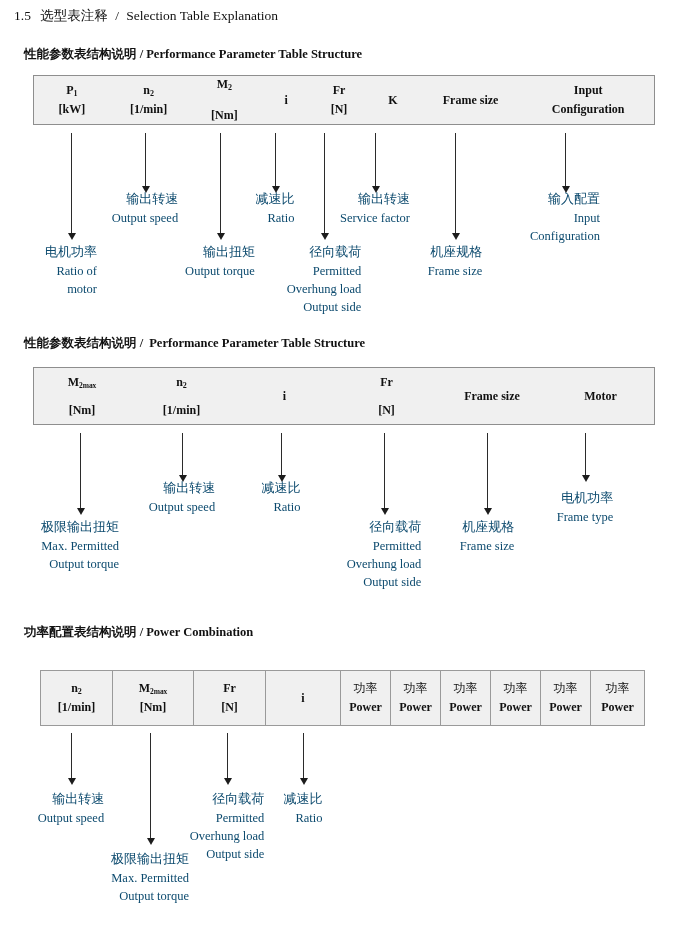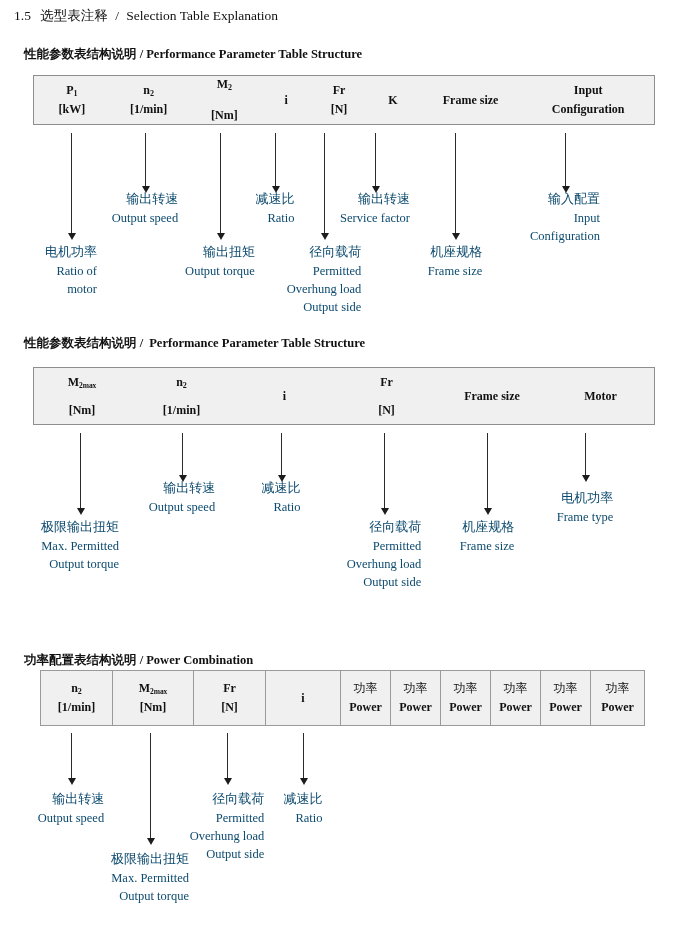--- a/index.html
+++ b/index.html
@@ -262,21 +262,21 @@
   </div>
   <div class="note" style="left:487px;top:518px;">
     <span class="cn">机座规格</span>
     <span class="en">Frame size</span>
   </div>
   <div class="note" style="left:585px;top:489px;">
     <span class="cn">电机功率</span>
     <span class="en">Frame type</span>
   </div>
 
-  <div class="sub-title" style="left:24px;top:652px;">
+  <div class="sub-title" style="left:24px;top:624px;">
     <span class="cn">功率配置表结构说明</span>
     <span class="en">/</span>
     <span class="en">Power Combination</span>
   </div>
 
   <div class="tbl ruled" style="left:40px;top:670px;width:605px;height:56px;">
     <div class="cell" style="width:72px;">
       <span class="l1"><span>n</span><sub>2</sub></span>
       <span class="l2">[1/min]</span>
     </div>

